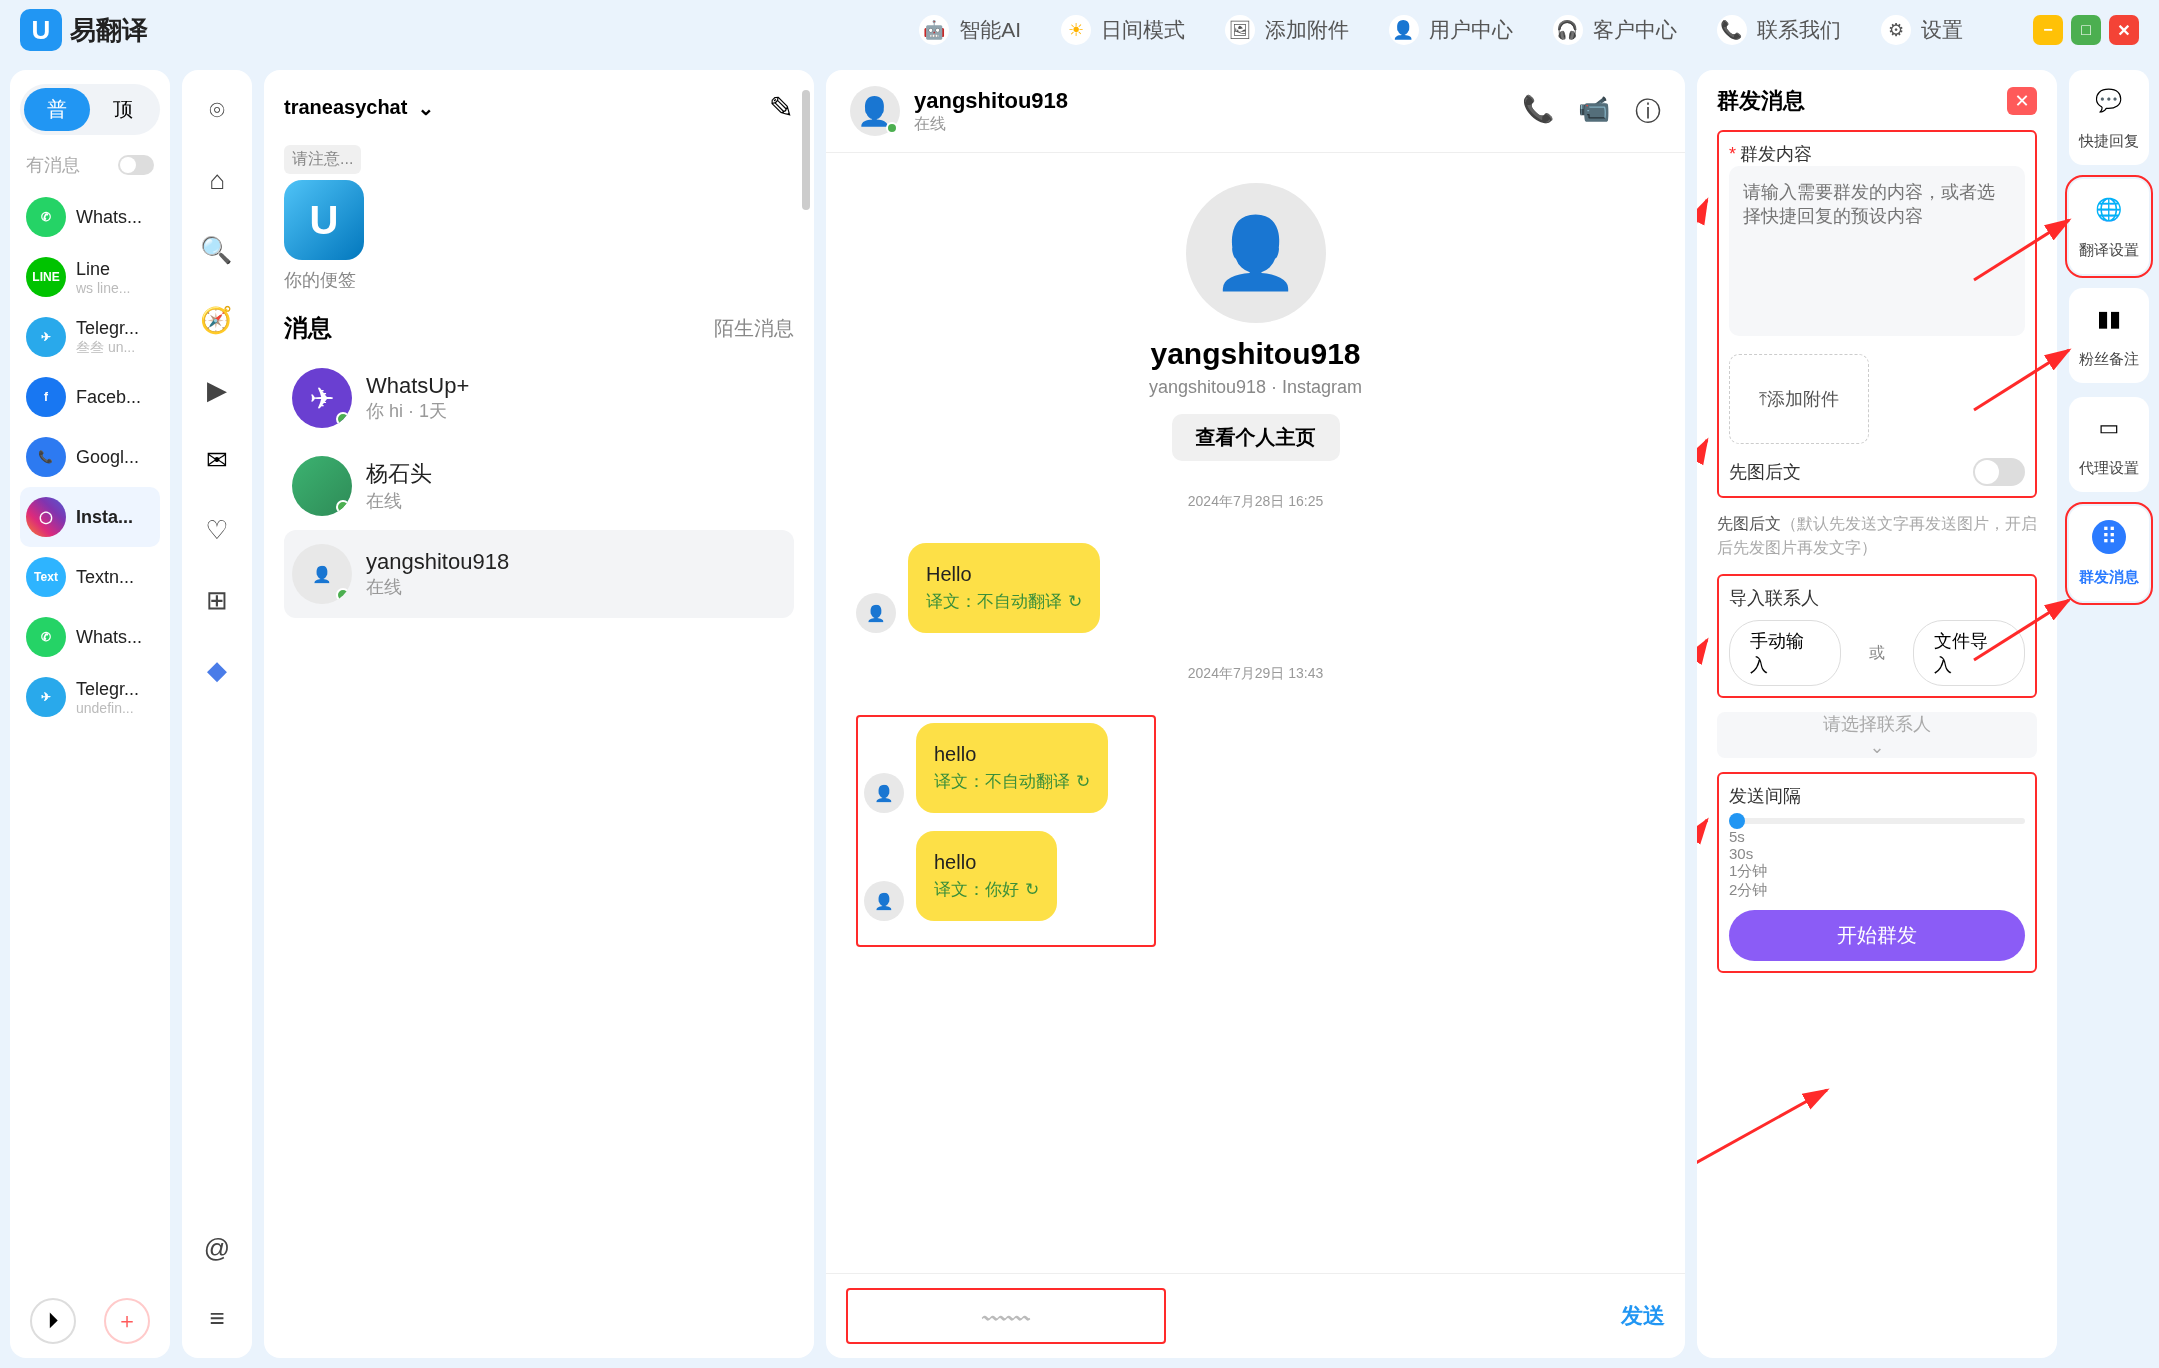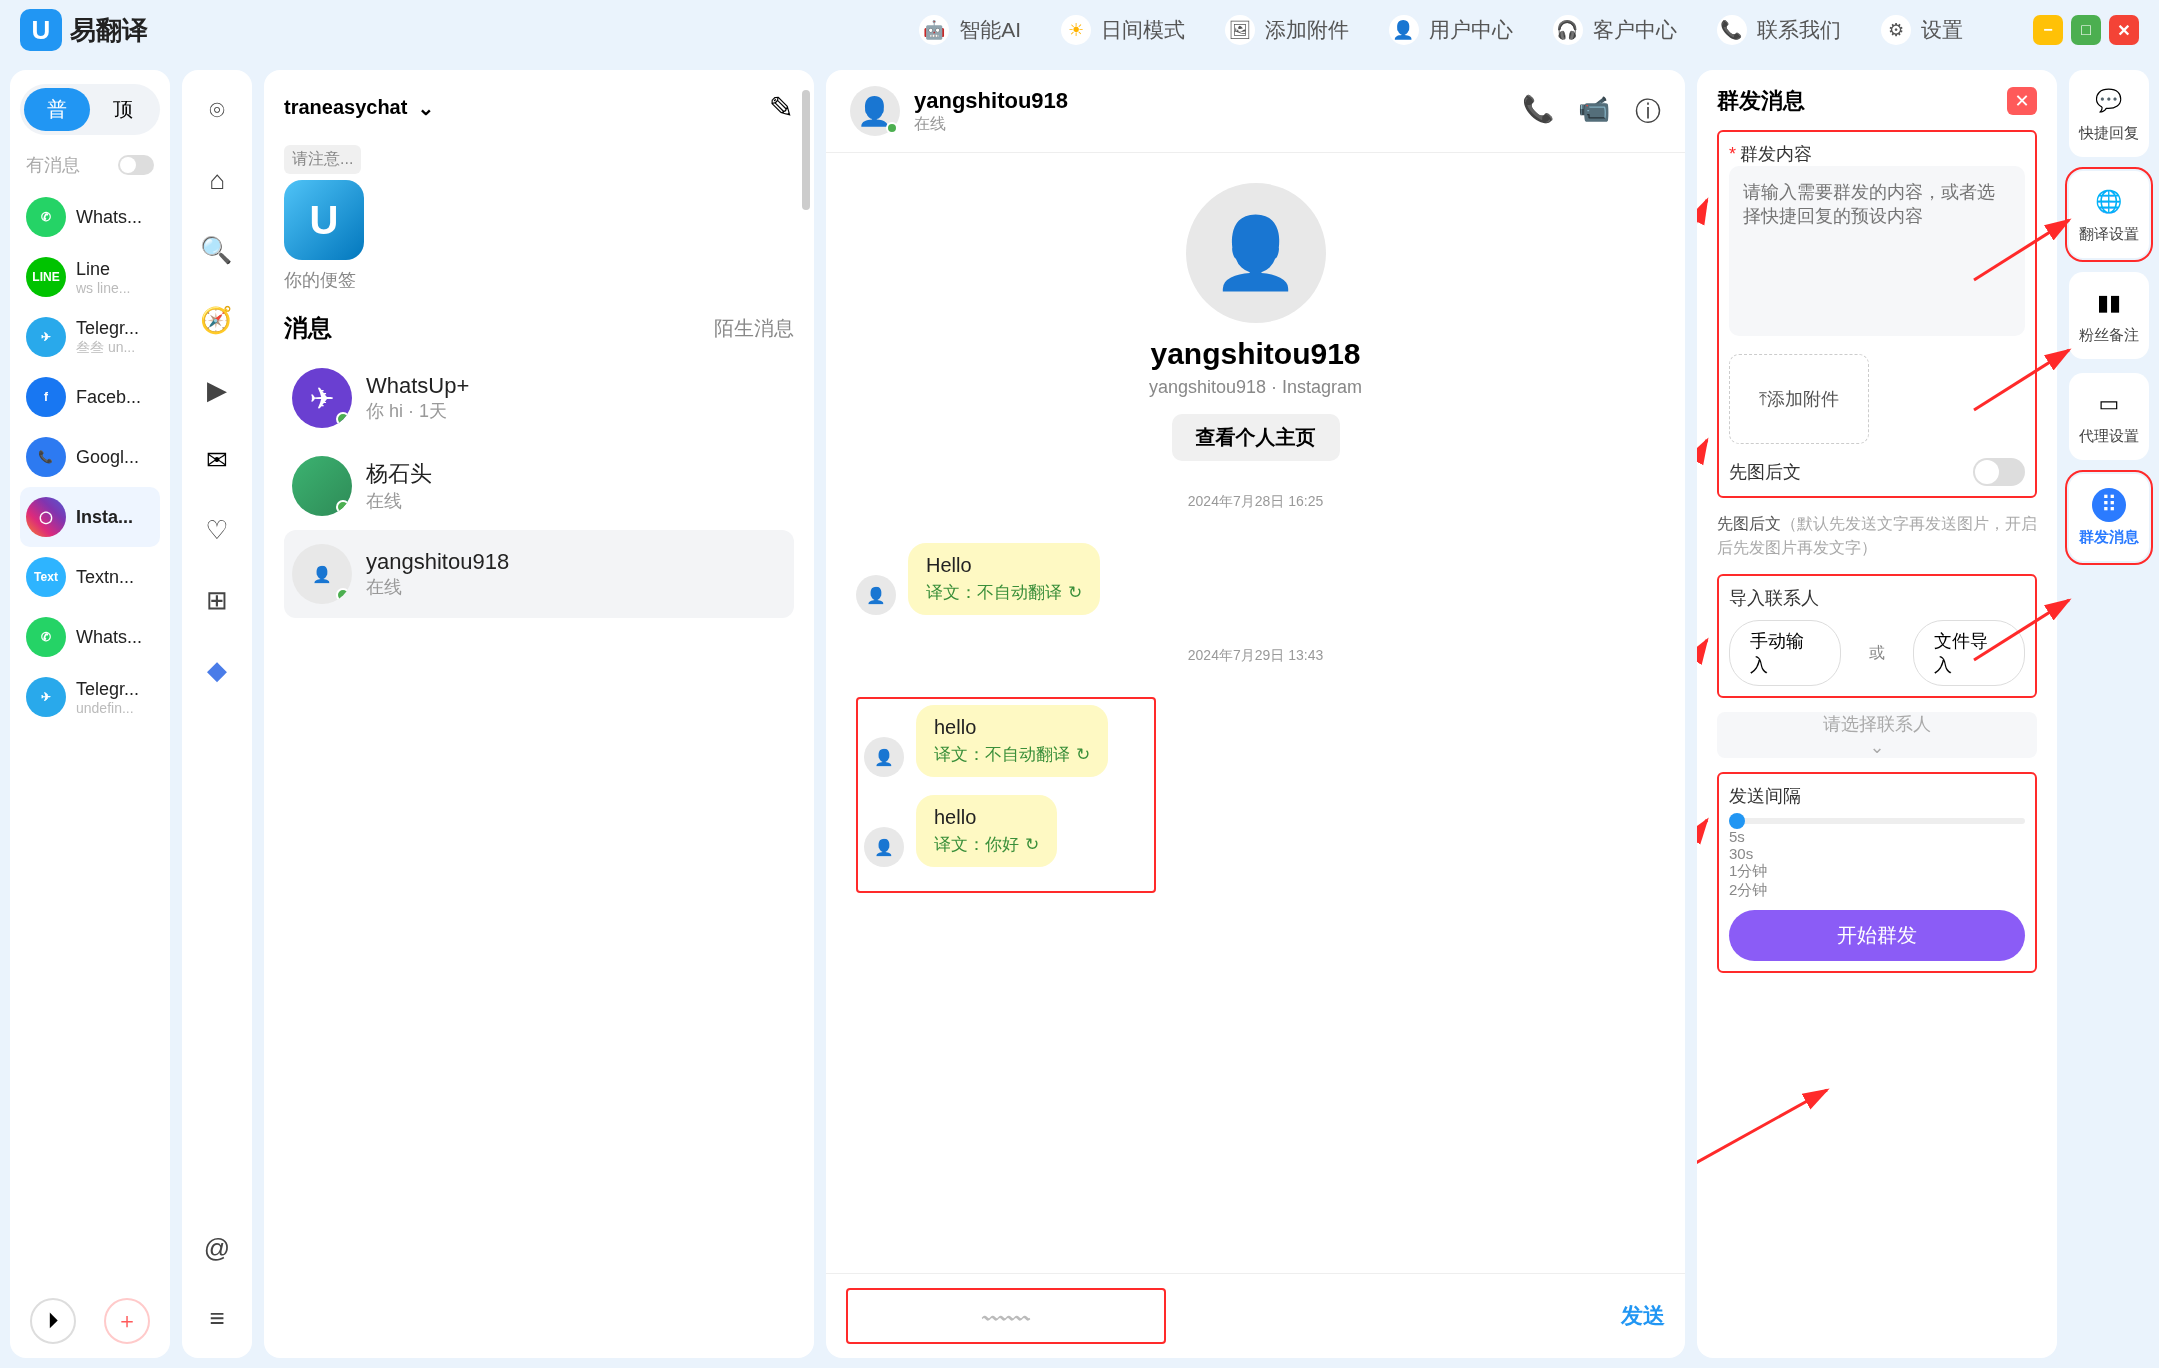--- a/index.html
+++ b/index.html
@@ -74,21 +74,21 @@
 .chat-header-actions { margin-left: auto; display: flex; gap: 24px; font-size: 26px; color: #444; }
 .chat-body { flex: 1; overflow: auto; padding: 30px; }
 .profile-center { text-align: center; margin-bottom: 30px; }
 .profile-center .big-ava { width: 140px; height: 140px; border-radius: 50%; background: #e8e8e8; margin: 0 auto 14px; display:flex;align-items:center;justify-content:center;color:#ccc;font-size:70px; }
 .profile-center .big-name { font-size: 30px; font-weight: 700; }
 .profile-center .big-sub { font-size: 18px; color: #888; margin-top: 6px; }
 .profile-btn { display: inline-block; margin-top: 16px; padding: 10px 24px; background: #f0f0f0; border-radius: 10px; font-size: 20px; font-weight: 600; cursor: pointer; }
 .date-sep { text-align: center; color: #999; font-size: 14px; margin: 32px 0; }
 .msg-row { display: flex; align-items: flex-end; gap: 12px; margin-bottom: 18px; }
 .msg-ava { width: 40px; height: 40px; border-radius: 50%; background: #e8e8e8; display:flex;align-items:center;justify-content:center;color:#ccc; }
-.msg-bubble { background: #fef9c3; border-radius: 18px; padding: 11px 18px; max-width: 380px; }
+.msg-bubble { background: #fde047; border-radius: 18px; padding: 20px 18px; max-width: 380px; }
 .msg-text { font-size: 20px; color: #222; }
 .msg-trans { font-size: 17px; color: #3a8f3a; margin-top: 4px; display: flex; align-items: center; gap: 6px; }
 .red-box { border: 2px solid #ff2a2a; border-radius: 4px; padding: 6px; }
 .chat-input-row { display: flex; align-items: center; padding: 14px 20px; border-top: 1px solid #eee; gap: 16px; }
 .send-btn { color: #2196f3; font-size: 22px; font-weight: 600; cursor: pointer; }
 
 
 .broadcast { width: 360px; background: #fff; border-radius: 16px; padding: 16px 20px; display: flex; flex-direction: column; gap: 14px; overflow: auto; position: relative; }
 .bc-head { display: flex; justify-content: space-between; align-items: center; }
 .bc-title { font-size: 22px; font-weight: 700; }
@@ -108,21 +108,21 @@
 .bc-slider { width: 100%; height: 6px; background: #eee; border-radius: 6px; position: relative; margin-top: 10px; }
 .bc-slider .knob { position: absolute; left: 0; top: -5px; width: 16px; height: 16px; background: #2196f3; border-radius: 50%; }
 .bc-ticks { display: flex; justify-content: space-between; font-size: 15px; color: #888; margin-top: 4px; flex-direction: column; }
 .bc-submit { width: 100%; background: #8b5cf6; color: #fff; text-align: center; padding: 12px 0; border-radius: 30px; font-size: 20px; cursor: pointer; }
 .red-outline { border: 2px solid #ff2a2a; border-radius: 6px; }
 
 
 .right-rail { width: 80px; display: flex; flex-direction: column; gap: 14px; align-items: center; }
 .rr-card { width: 80px; background: #fff; border-radius: 14px; padding: 14px 4px; display: flex; flex-direction: column; align-items: center; gap: 6px; cursor: pointer; }
 .rr-ico { width: 34px; height: 34px; border-radius: 50%; display: flex; align-items: center; justify-content: center; font-size: 22px; }
-.rr-label { font-size: 15px; color: #444; text-align: right; }
+.rr-label { font-size: 15px; color: #444; text-align: right; margin-top: 8px; }
 .rr-card.active .rr-ico { background: #2b7bff; color: #fff; }
 .rr-card.active .rr-label { color: #2b7bff; font-weight: 600; }
 
 svg.arrow-svg { position: absolute; pointer-events: none; overflow: visible; }
 </style>
 </head>
 <body>
 
 <div class="topbar">
   <div class="logo-wrap">

